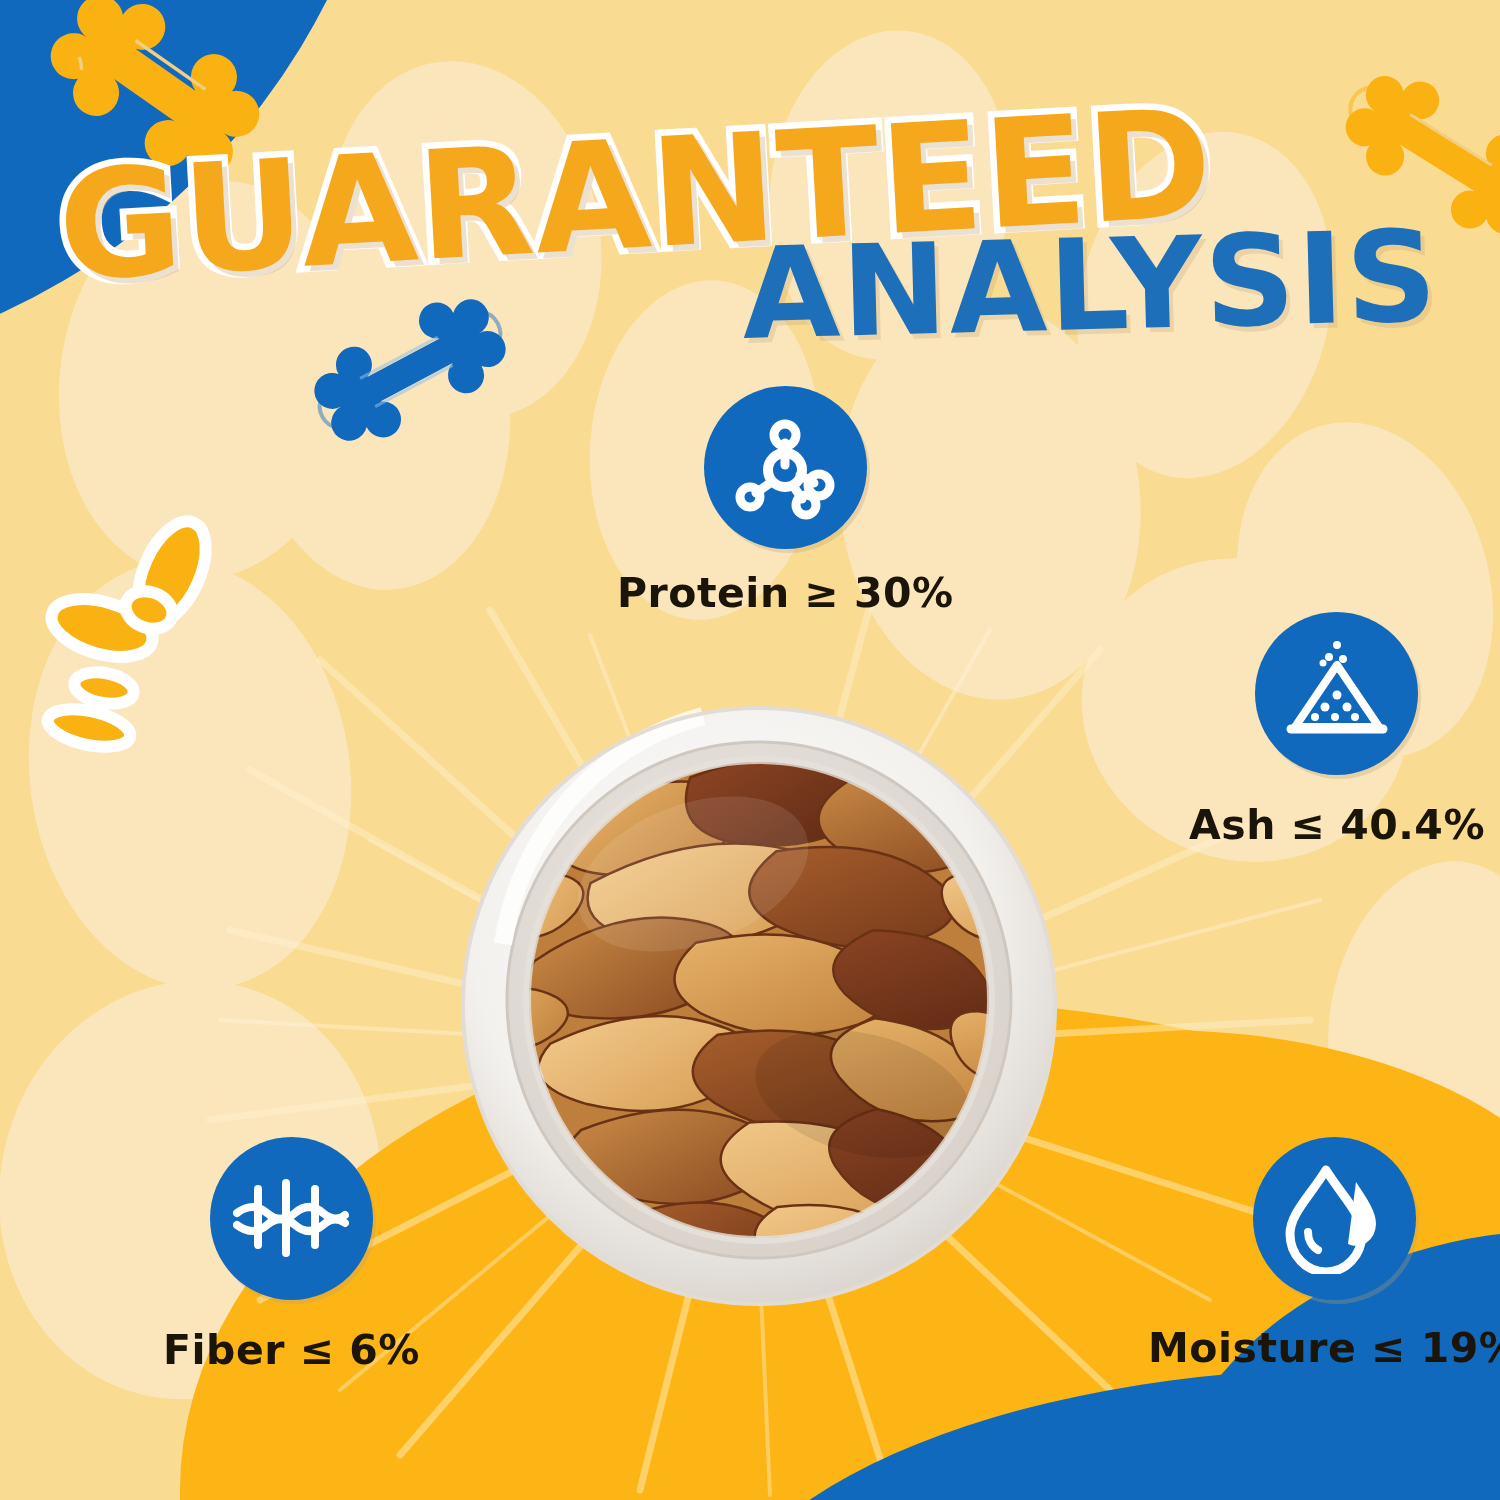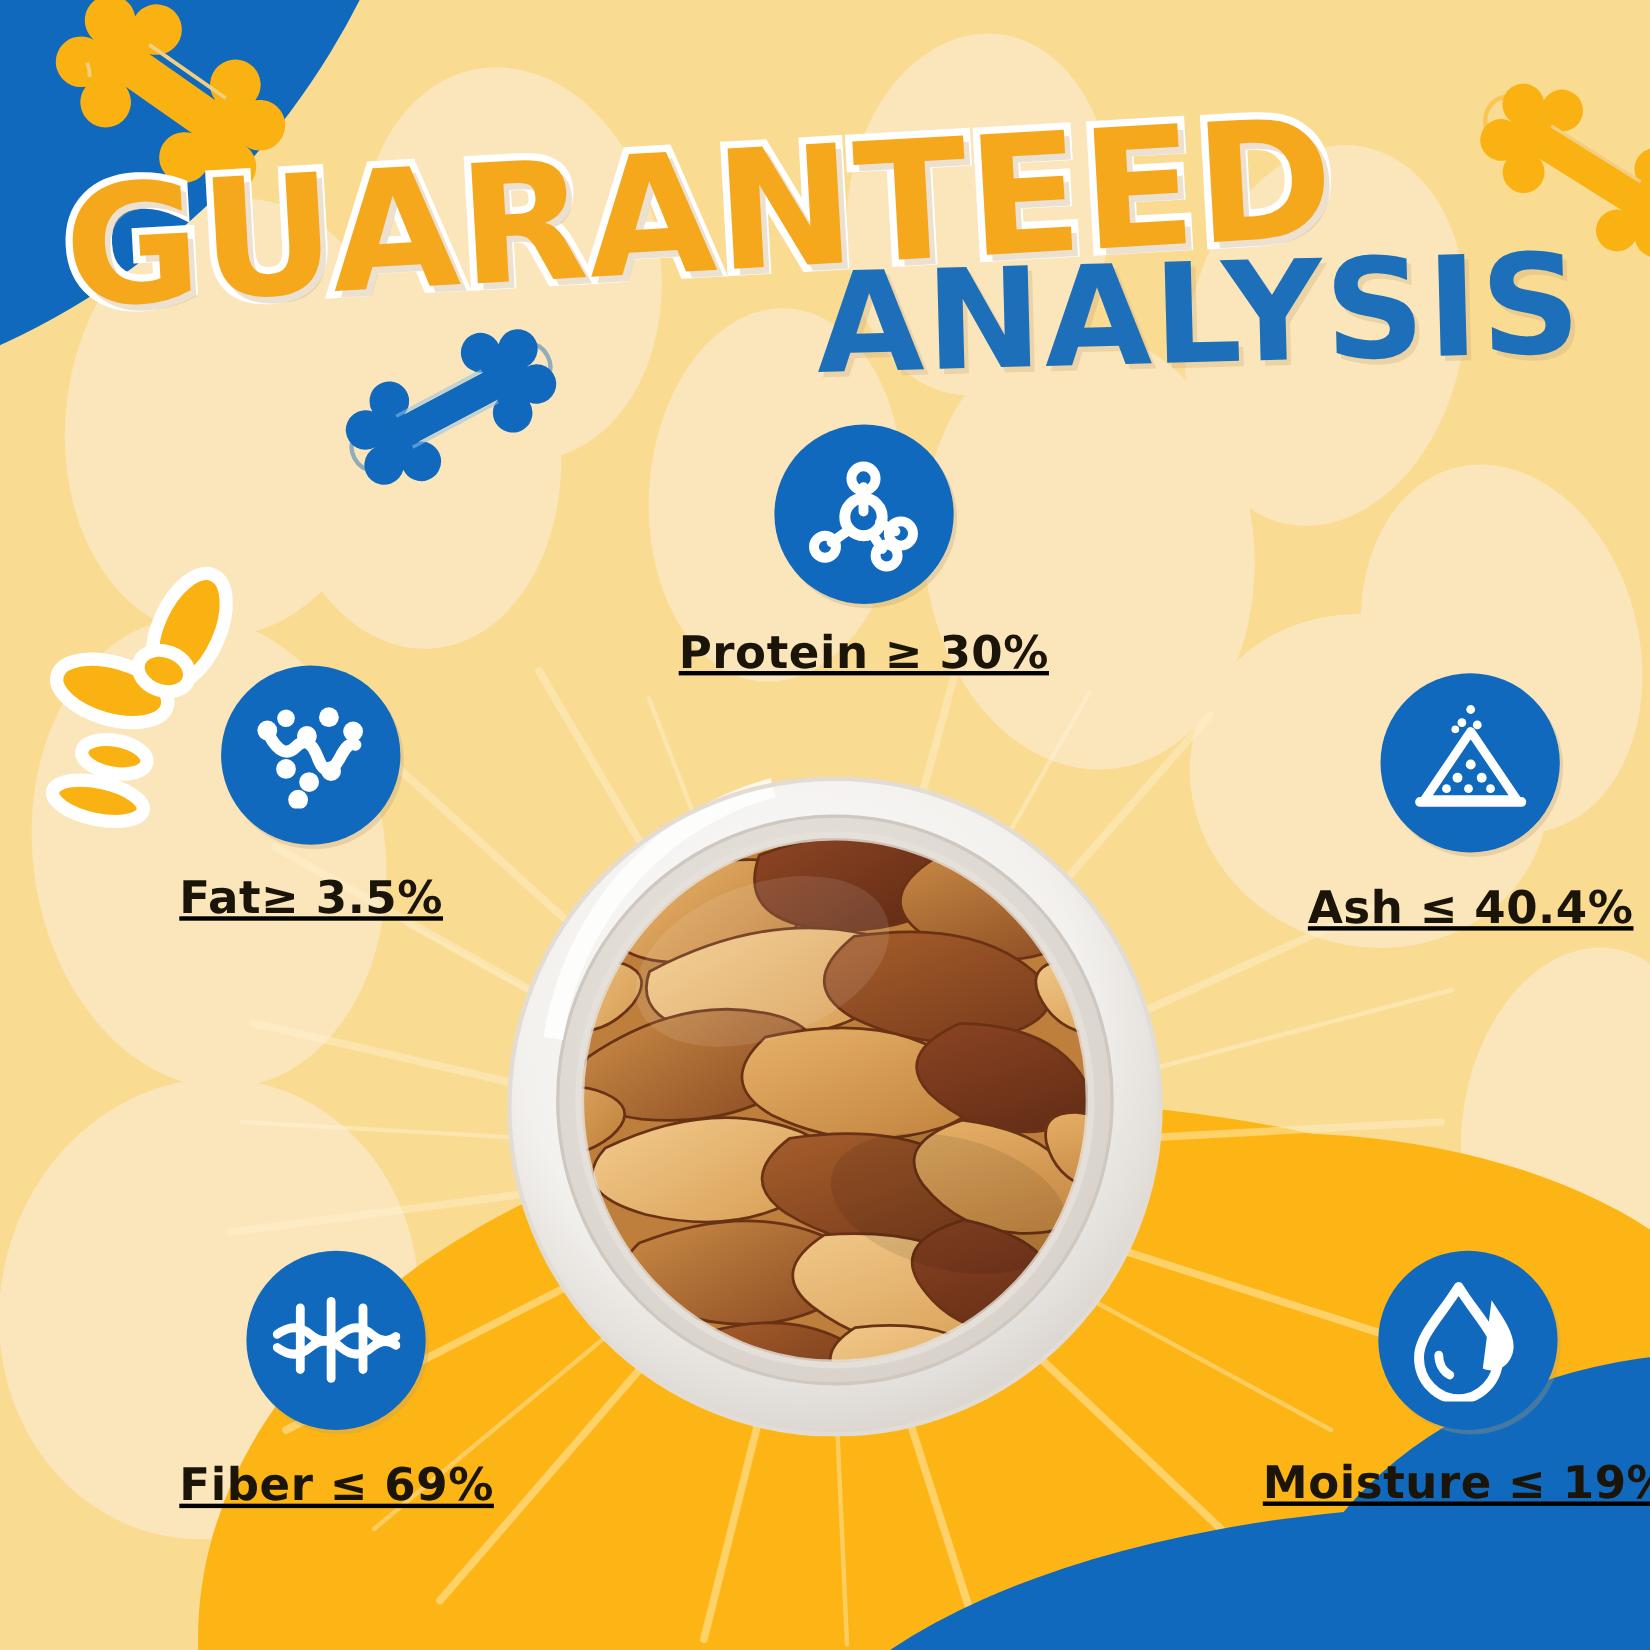--- a/index.html
+++ b/index.html
@@ -106,21 +106,21 @@
     white-space:nowrap;
   }
 
   
   .bone{ position:absolute; }
 
   
   .sparkle{ position:absolute; left:34px; top:500px; width:230px; height:270px; }
 
   
-  .item{ position:absolute; display:flex; flex-direction:column; align-items:center;text-decoration:underline; }
+  .item{ position:absolute; display:flex; flex-direction:column; align-items:center; }
   .badge{
     width:163px; height:163px; border-radius:50%;
     background:#1069BC;
     display:flex; align-items:center; justify-content:center;
     box-shadow:3px 4px 0 rgba(190,160,110,.30);
   }
   .badge svg{ display:block; }
   .item .lbl{
     margin-top:20px;
     font-family:"DejaVu Sans", sans-serif;
@@ -339,39 +339,20 @@
         <circle cx="55" cy="57" r="17" fill="none" stroke="#FFFFFF" stroke-width="10"></circle>
         <circle cx="55" cy="22" r="11" fill="none" stroke="#FFFFFF" stroke-width="9"></circle>
         <circle cx="20" cy="84" r="10" fill="none" stroke="#FFFFFF" stroke-width="9"></circle>
         <circle cx="89" cy="72" r="11" fill="none" stroke="#FFFFFF" stroke-width="9"></circle>
         <circle cx="76" cy="92" r="10" fill="none" stroke="#FFFFFF" stroke-width="9"></circle>
       </svg>
     </div>
     <div class="lbl">Protein ≥ 30%</div>
   </div>
 
-  <div class="item item-fat">
-    <div class="badge">
-      <svg width="112" height="96" viewBox="0 0 112 96">
-        <path d="M18 30 Q30 52 42 40 Q54 28 62 50 Q70 72 82 50 Q90 34 96 38" fill="none" stroke="#FFFFFF" stroke-width="11" stroke-linecap="round" stroke-linejoin="round"></path>
-        <g fill="#FFFFFF">
-          <circle cx="16" cy="25" r="9"></circle>
-          <circle cx="33" cy="14" r="8"></circle>
-          <circle cx="52" cy="30" r="9"></circle>
-          <circle cx="72" cy="13" r="9"></circle>
-          <circle cx="94" cy="26" r="9"></circle>
-          <circle cx="33" cy="60" r="9"></circle>
-          <circle cx="54" cy="72" r="9"></circle>
-          <circle cx="74" cy="62" r="9"></circle>
-          <circle cx="44" cy="88" r="9"></circle>
-        </g>
-      </svg>
-    </div>
-    <div class="lbl">Fat≥ 3.5%</div>
-  </div>
 
   <div class="item item-ash">
     <div class="badge">
       <svg width="104" height="110" viewBox="0 0 104 110">
         <path d="M10 88 H94 L52 26 Z" fill="none" stroke="#FFFFFF" stroke-width="8" stroke-linejoin="round"></path>
         <line x1="6" y1="90" x2="98" y2="90" stroke="#FFFFFF" stroke-width="9" stroke-linecap="round"></line>
         <g fill="#FFFFFF">
           <circle cx="52" cy="6" r="4"></circle>
           <circle cx="44" cy="18" r="4"></circle>
           <circle cx="58" cy="20" r="4"></circle>
@@ -394,21 +375,21 @@
       <svg width="116" height="92" viewBox="0 0 116 92">
         <g stroke="#FFFFFF" stroke-width="8" fill="none" stroke-linecap="round">
           <path d="M4 40 Q20 28 34 40 Q48 52 62 40 Q76 28 90 40 Q102 50 112 42"></path>
           <path d="M4 52 Q20 64 34 52 Q48 40 62 52 Q76 64 90 52 Q102 42 112 50"></path>
           <line x1="25" y1="16" x2="25" y2="72"></line>
           <line x1="53" y1="10" x2="53" y2="80"></line>
           <line x1="82" y1="16" x2="82" y2="72"></line>
         </g>
       </svg>
     </div>
-    <div class="lbl">Fiber ≤ 69%</div>
+    <div class="lbl">Fiber ≤ 6%</div>
   </div>
 
   <div class="item item-moisture">
     <div class="badge">
       <svg width="108" height="110" viewBox="0 0 108 110">
         <path d="M76 18 C88 36 96 48 96 60 a20 22 0 0 1 -28 20 z" fill="#FFFFFF"></path>
         <path d="M46 6 C62 32 82 50 82 70 a36 38 0 0 1 -72 0 C10 50 30 32 46 6 Z" fill="none" stroke="#FFFFFF" stroke-width="9" stroke-linejoin="round"></path>
         <path d="M28 68 a18 20 0 0 0 10 18" fill="none" stroke="#FFFFFF" stroke-width="8" stroke-linecap="round"></path>
       </svg>
     </div>

